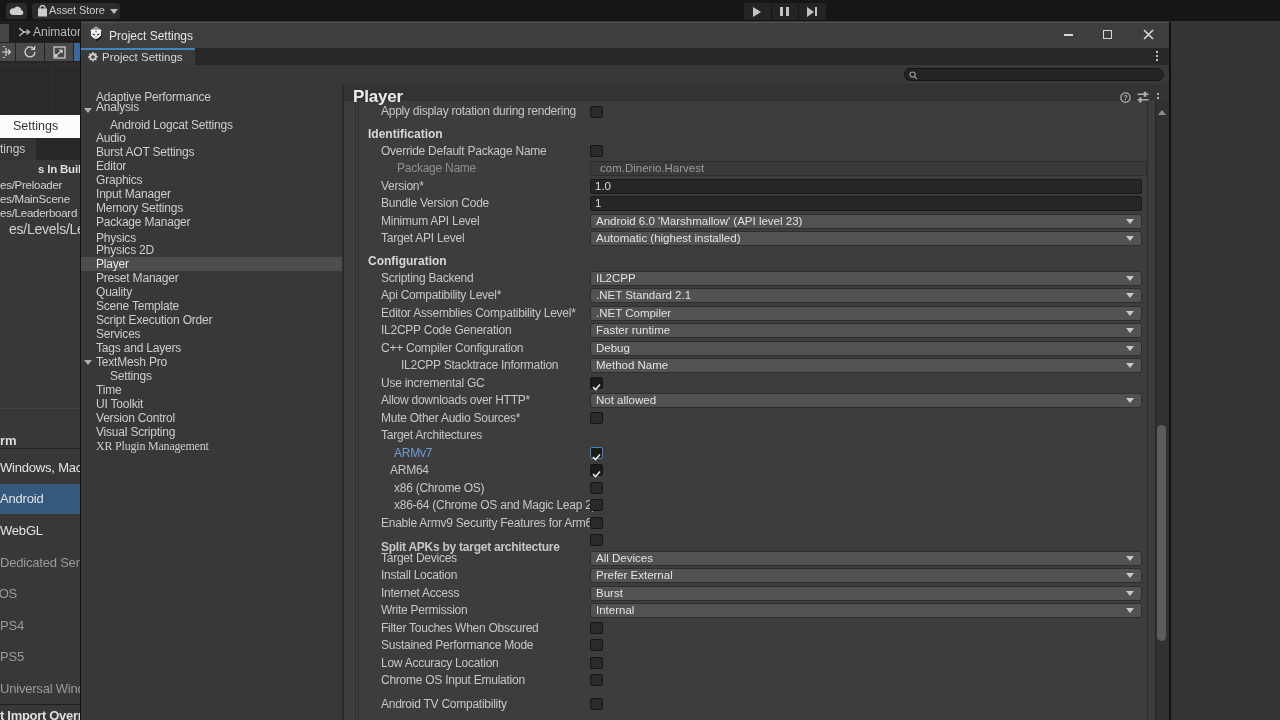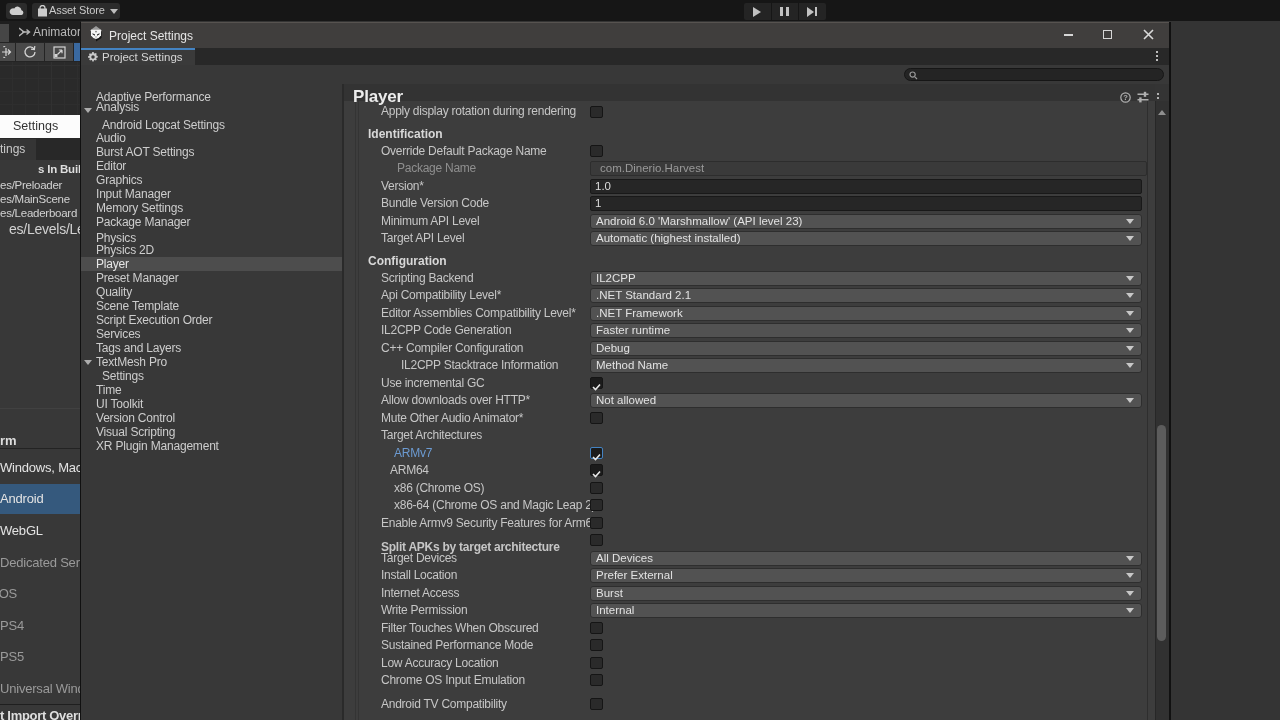--- a/index.html
+++ b/index.html
@@ -12,21 +12,21 @@
   .fld{position:absolute;left:590px;width:546px;height:13px;background:#262626;border:1px solid #191919;
        border-radius:2px;font-size:11.5px;line-height:13px;color:#dcdcdc;padding-left:4px;white-space:nowrap;}
   .dis{background:#3a3a3a;border-color:#2d2d2d;color:#999999;}
   .dd{position:absolute;left:590px;width:545px;height:13px;background:#525252;border:1px solid #2e2e2e;
       border-radius:3px;font-size:11.5px;line-height:13px;color:#e2e2e2;padding-left:5px;white-space:nowrap;}
   .dd:after{content:"";position:absolute;right:7px;top:4px;border-left:4px solid transparent;
       border-right:4px solid transparent;border-top:5px solid #c8c8c8;}
   .cb{position:absolute;left:590px;width:11px;height:10px;background:#2a2a2a;border:1px solid #151515;border-radius:2px;}
   .cbc{background:#1b1b1b;}
   .ti{position:absolute;left:96px;font-size:12px;line-height:14px;color:#cdcdcd;white-space:nowrap;letter-spacing:-0.2px;}
-  .tii{left:102px;}
+  .tii{left:110px;}
   .plat{position:absolute;left:0px;font-size:13px;line-height:15px;color:#e3e3e3;white-space:nowrap;letter-spacing:-0.2px;}
   .pdis{color:#9a9a9a;}
 </style>
 </head>
 <body>
 
 <div class="abs" style="left:0;top:0;width:1280px;height:21px;background:#161616;"></div>
 <div class="abs" style="left:6px;top:3px;width:21px;height:16px;background:#2b2b2b;border-radius:3px;"></div>
 <svg class="abs" style="left:9px;top:6px;" width="15" height="10" viewBox="0 0 15 10">
   <path d="M4 9 a3.4 3.4 0 1 1 1.2-6.6 a4 4 0 0 1 7.3 1.8 a2.5 2.5 0 0 1 0.1 4.8 z" fill="#cfcfcf"></path>
@@ -164,21 +164,21 @@
 <div class="ti" style="top:299px;">Scene Template</div>
 <div class="ti" style="top:313px;">Script Execution Order</div>
 <div class="ti" style="top:327px;">Services</div>
 <div class="ti" style="top:341px;">Tags and Layers</div>
 <div class="ti" style="top:355px;">TextMesh Pro</div>
 <div class="ti tii" style="top:369px;">Settings</div>
 <div class="ti" style="top:383px;">Time</div>
 <div class="ti" style="top:397px;">UI Toolkit</div>
 <div class="ti" style="top:411px;">Version Control</div>
 <div class="ti" style="top:425px;">Visual Scripting</div>
-<div class="ti" style="top:439px;">XR Plugin Management</div>
+<div class="ti" style="top:439px;font-family:Liberation Serif, serif;">XR Plugin Management</div>
 <div class="abs" style="left:84px;top:108px;border-left:4px solid transparent;border-right:4px solid transparent;border-top:5px solid #adadad;"></div>
 <div class="abs" style="left:84px;top:360px;border-left:4px solid transparent;border-right:4px solid transparent;border-top:5px solid #adadad;"></div>
 
 <div class="abs" style="left:344px;top:84px;width:811px;height:17px;background:#333333;"></div>
 <div class="abs" style="left:344px;top:101px;width:811px;height:619px;background:#3d3d3d;"></div>
 <div class="abs" style="left:355px;top:101px;width:1px;height:619px;background:#343434;"></div>
 <div class="abs" style="left:358px;top:101px;width:1px;height:619px;background:#343434;"></div>
 <div class="abs nw" style="left:353px;top:87px;font-size:17px;font-weight:bold;color:#ececec;letter-spacing:-0.2px;">Player</div>
 
 <svg class="abs" style="left:1120px;top:92px;" width="11" height="11" viewBox="0 0 11 11">
@@ -212,34 +212,34 @@
 <div class="lbl" style="top:214px;">Minimum API Level</div>
 <div class="dd" style="top:214px;">Android 6.0 'Marshmallow' (API level 23)</div>
 <div class="lbl" style="top:231px;">Target API Level</div>
 <div class="dd" style="top:231px;">Automatic (highest installed)</div>
 <div class="sec" style="top:254px;">Configuration</div>
 <div class="lbl" style="top:271px;">Scripting Backend</div>
 <div class="dd" style="top:271px;">IL2CPP</div>
 <div class="lbl" style="top:288px;">Api Compatibility Level*</div>
 <div class="dd" style="top:288px;">.NET Standard 2.1</div>
 <div class="lbl" style="top:306px;">Editor Assemblies Compatibility Level*</div>
-<div class="dd" style="top:306px;">.NET Framework</div>
+<div class="dd" style="top:306px;">.NET Compiler</div>
 <div class="lbl" style="top:323px;">IL2CPP Code Generation</div>
 <div class="dd" style="top:323px;">Faster runtime</div>
 <div class="lbl" style="top:341px;">C++ Compiler Configuration</div>
 <div class="dd" style="top:341px;">Debug</div>
 <div class="lbl" style="top:358px;margin-left:20px;">IL2CPP Stacktrace Information</div>
 <div class="dd" style="top:358px;">Method Name</div>
 <div class="lbl" style="top:376px;">Use incremental GC</div>
 <div class="cb cbc" style="top:377px;"><svg width="11" height="10" viewBox="0 0 11 10">
       <path d="M2 5 L4.5 7.5 L9 2.5" stroke="#e8e8e8" stroke-width="1.6" fill="none"></path>
     </svg></div>
 <div class="lbl" style="top:393px;">Allow downloads over HTTP*</div>
 <div class="dd" style="top:393px;">Not allowed</div>
-<div class="lbl" style="top:411px;">Mute Other Audio Animator*</div>
+<div class="lbl" style="top:411px;">Mute Other Audio Sources*</div>
 <div class="cb" style="top:412px;"></div>
 <div class="lbl" style="top:428px;">Target Architectures</div>
 <div class="lbl" style="top:446px;left:394px;color:#6c9bd2;">ARMv7</div>
 <div class="cb cbc" style="top:447px;border-color:#4483c2;"><svg width="11" height="10" viewBox="0 0 11 10">
       <path d="M2 5 L4.5 7.5 L9 2.5" stroke="#e8e8e8" stroke-width="1.6" fill="none"></path>
     </svg></div>
 <div class="lbl" style="top:463px;left:390px;">ARM64</div>
 <div class="cb cbc" style="top:464px;"><svg width="11" height="10" viewBox="0 0 11 10">
       <path d="M2 5 L4.5 7.5 L9 2.5" stroke="#e8e8e8" stroke-width="1.6" fill="none"></path>
     </svg></div>

